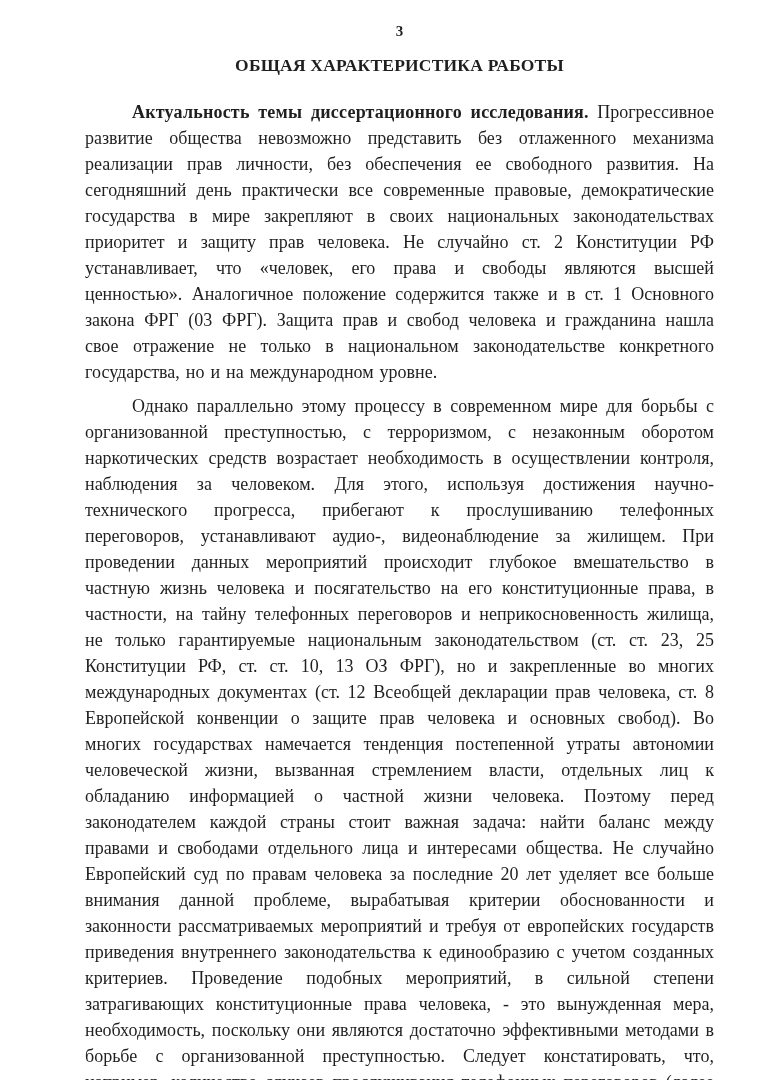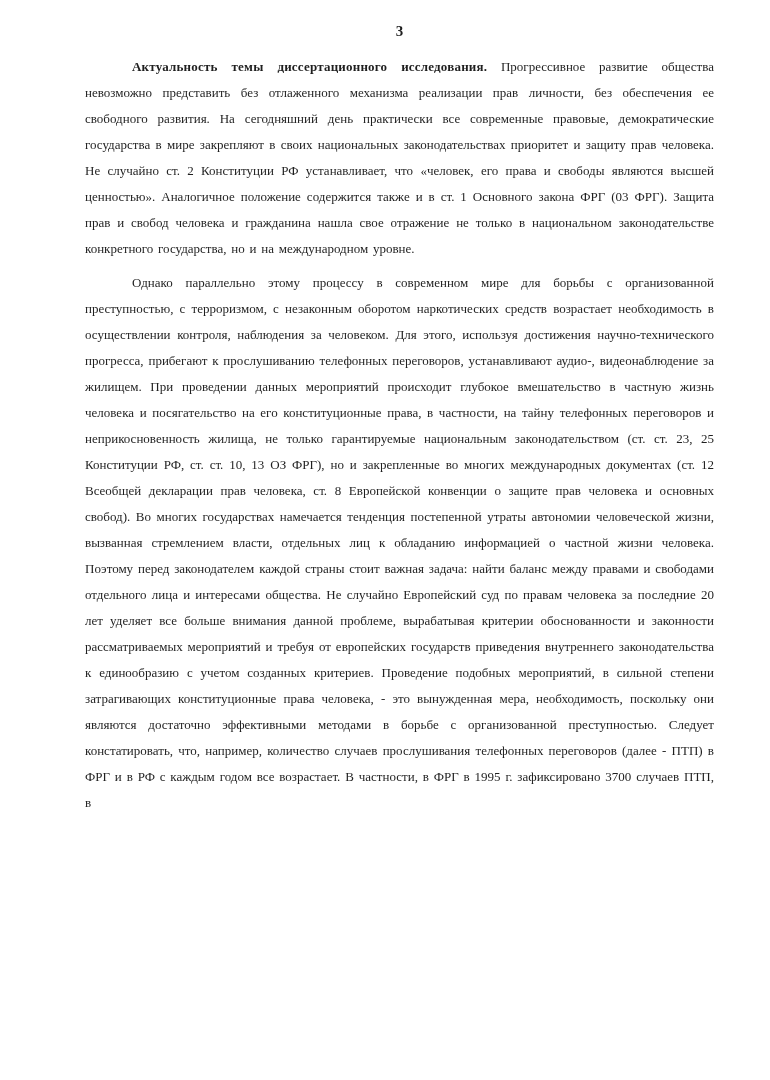--- a/index.html
+++ b/index.html
@@ -31,21 +31,21 @@
   .doc-title {
     margin: 0 0 22px 0;
     text-align: center;
     font-weight: bold;
     font-size: 17.5px;
     line-height: 1.3;
     letter-spacing: 0.2px;
   }
   .para {
     margin: 0;
-    font-size: 13px;
+    font-size: 18px;
     line-height: 26px;
     text-align: justify;
     text-justify: inter-word;
     text-indent: 47px;
     word-spacing: 1.5px;
   }
   .para + .para {
     margin-top: 8px;
   }
   .para .lead {
@@ -53,20 +53,21 @@
     letter-spacing: 0.2px;
   }
 </style>
 </head>
 <body>
 
 <div class="page">
 
   <div class="page-number">3</div>
 
+  <h1 class="doc-title">ОБЩАЯ ХАРАКТЕРИСТИКА РАБОТЫ</h1>
 
   <p class="para">
     <b class="lead">Актуальность темы диссертационного исследования.</b>
     <span>Прогрессивное развитие общества невозможно представить без отлаженного механизма реализации прав личности, без обеспечения ее свободного развития. На сегодняшний день практически все современные правовые, демократические государства в мире закрепляют в своих национальных законодательствах приоритет и защиту прав человека. Не случайно ст. 2 Конституции РФ устанавливает, что «человек, его права и свободы являются высшей ценностью». Аналогичное положение содержится также и в ст. 1 Основного закона ФРГ (03 ФРГ). Защита прав и свобод человека и гражданина нашла свое отражение не только в национальном законодательстве конкретного государства, но и на международном уровне.</span>
   </p>
 
   <p class="para">
     <span>Однако параллельно этому процессу в современном мире для борьбы с организованной преступностью, с терроризмом, с незаконным оборотом наркотических средств возрастает необходимость в осуществлении контроля, наблюдения за человеком. Для этого, используя достижения научно-технического прогресса, прибегают к прослушиванию телефонных переговоров, устанавливают аудио-, видеонаблюдение за жилищем. При проведении данных мероприятий происходит глубокое вмешательство в частную жизнь человека и посягательство на его конституционные права, в частности, на тайну телефонных переговоров и неприкосновенность жилища, не только гарантируемые национальным законодательством (ст. ст. 23, 25 Конституции РФ, ст. ст. 10, 13 ОЗ ФРГ), но и закрепленные во многих международных документах (ст. 12 Всеобщей декларации прав человека, ст. 8 Европейской конвенции о защите прав человека и основных свобод). Во многих государствах намечается тенденция постепенной утраты автономии человеческой жизни, вызванная стремлением власти, отдельных лиц к обладанию информацией о частной жизни человека. Поэтому перед законодателем каждой страны стоит важная задача: найти баланс между правами и свободами отдельного лица и интересами общества. Не случайно Европейский суд по правам человека за последние 20 лет уделяет все больше внимания данной проблеме, вырабатывая критерии обоснованности и законности рассматриваемых мероприятий и требуя от европейских государств приведения внутреннего законодательства к единообразию с учетом созданных критериев. Проведение подобных мероприятий, в сильной степени затрагивающих конституционные права человека, - это вынужденная мера, необходимость, поскольку они являются достаточно эффективными методами в борьбе с организованной преступностью. Следует констатировать, что, например, количество случаев прослушивания телефонных переговоров (далее - ПТП) в ФРГ и в РФ с каждым годом все возрастает. В частности, в ФРГ в 1995 г. зафиксировано 3700 случаев ПТП, в</span>
   </p>
 

